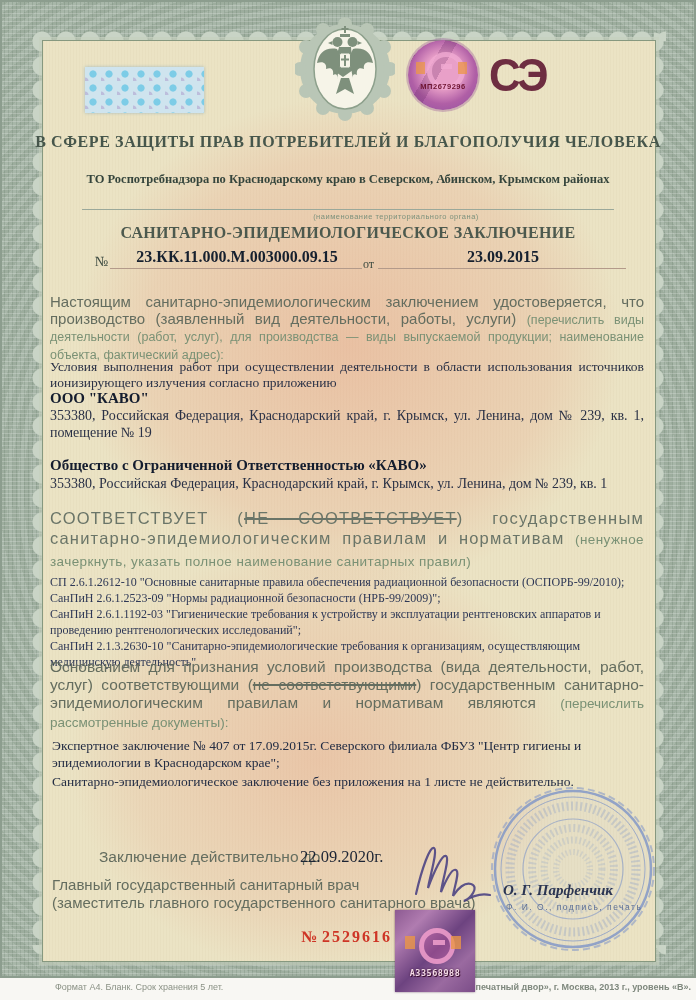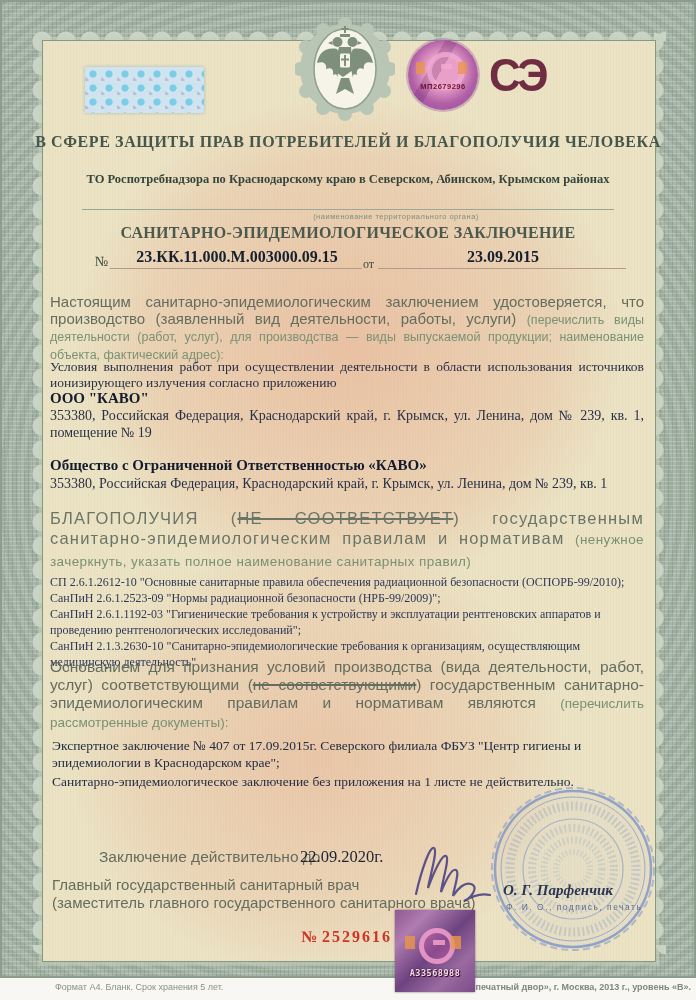--- a/index.html
+++ b/index.html
@@ -160,21 +160,21 @@
     <span class="note">(перечислить виды деятельности (работ, услуг), для производства — виды выпускаемой продукции; наименование объекта, фактический адрес):</span>
   </div>
   <div class="abs ser data" style="left:50px;top:359px;width:594px;text-align:justify;">Условия  выполнения работ при осуществлении деятельности в области использования источников ионизирующего излучения согласно приложению</div>
   <div class="abs ser data" style="left:50px;top:391px;font-weight:bold;font-size:15px;color:#131c2e;">ООО "КАВО"</div>
   <div class="abs ser data" style="left:50px;top:408px;width:594px;font-size:14px;line-height:16.5px;text-align:justify;">353380, Российская Федерация, Краснодарский край, г. Крымск, ул. Ленина, дом № 239, кв. 1, помещение № 19</div>
 
   <div class="abs ser data" style="left:50px;top:458px;font-weight:bold;font-size:15px;color:#131c2e;">Общество с Ограниченной Ответственностью «КАВО»</div>
   <div class="abs ser data" style="left:50px;top:476px;width:594px;font-size:14px;">353380, Российская Федерация, Краснодарский край, г. Крымск, ул. Ленина, дом № 239, кв. 1</div>
 
   <div class="abs para" style="left:50px;top:508px;width:594px;font-size:16.5px;line-height:20px;letter-spacing:1.2px;color:#6a7568;">
-    <span>БЛАГОПОЛУЧИЯ</span>
+    <span>СООТВЕТСТВУЕТ</span>
     <span>(</span><span class="strike">НЕ  СООТВЕТСТВУЕТ</span><span>)</span>
     <span>государственным санитарно-эпидемиологическим правилам и нормативам</span>
     <span class="note" style="font-size:13.5px;letter-spacing:.4px;">(ненужное зачеркнуть, указать полное наименование санитарных правил)</span>
   </div>
 
   <div class="abs ser regs" style="left:50px;top:574px;width:596px;">
     <div>СП 2.6.1.2612-10 "Основные санитарные правила обеспечения радиационной безопасности (ОСПОРБ-99/2010);</div>
     <div>СанПиН 2.6.1.2523-09 "Нормы радиационной безопасности (НРБ-99/2009)";</div>
     <div>СанПиН  2.6.1.1192-03 "Гигиенические требования к устройству и эксплуатации рентгеновских аппаратов и проведению рентгенологических исследований";</div>
     <div>СанПиН 2.1.3.2630-10 "Санитарно-эпидемиологические требования к организациям, осуществляющим медицинскую деятельность"</div>

